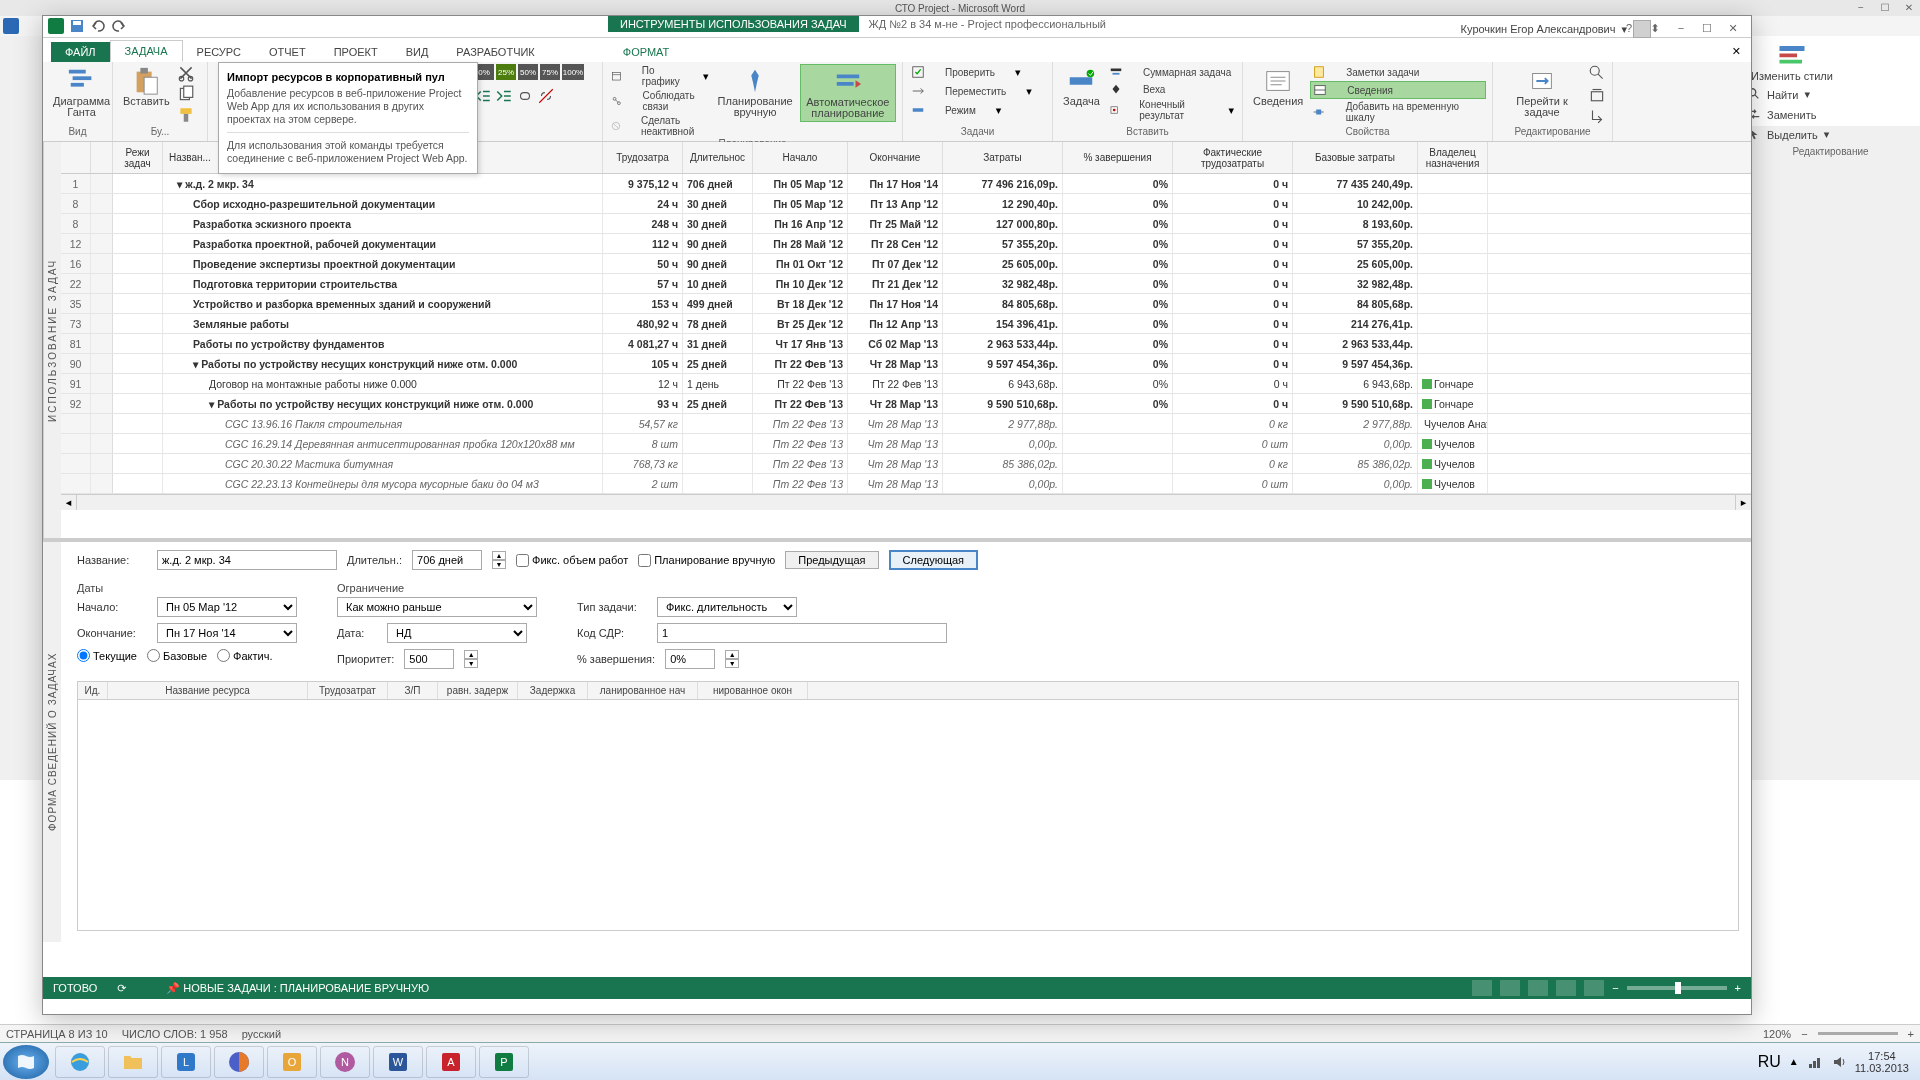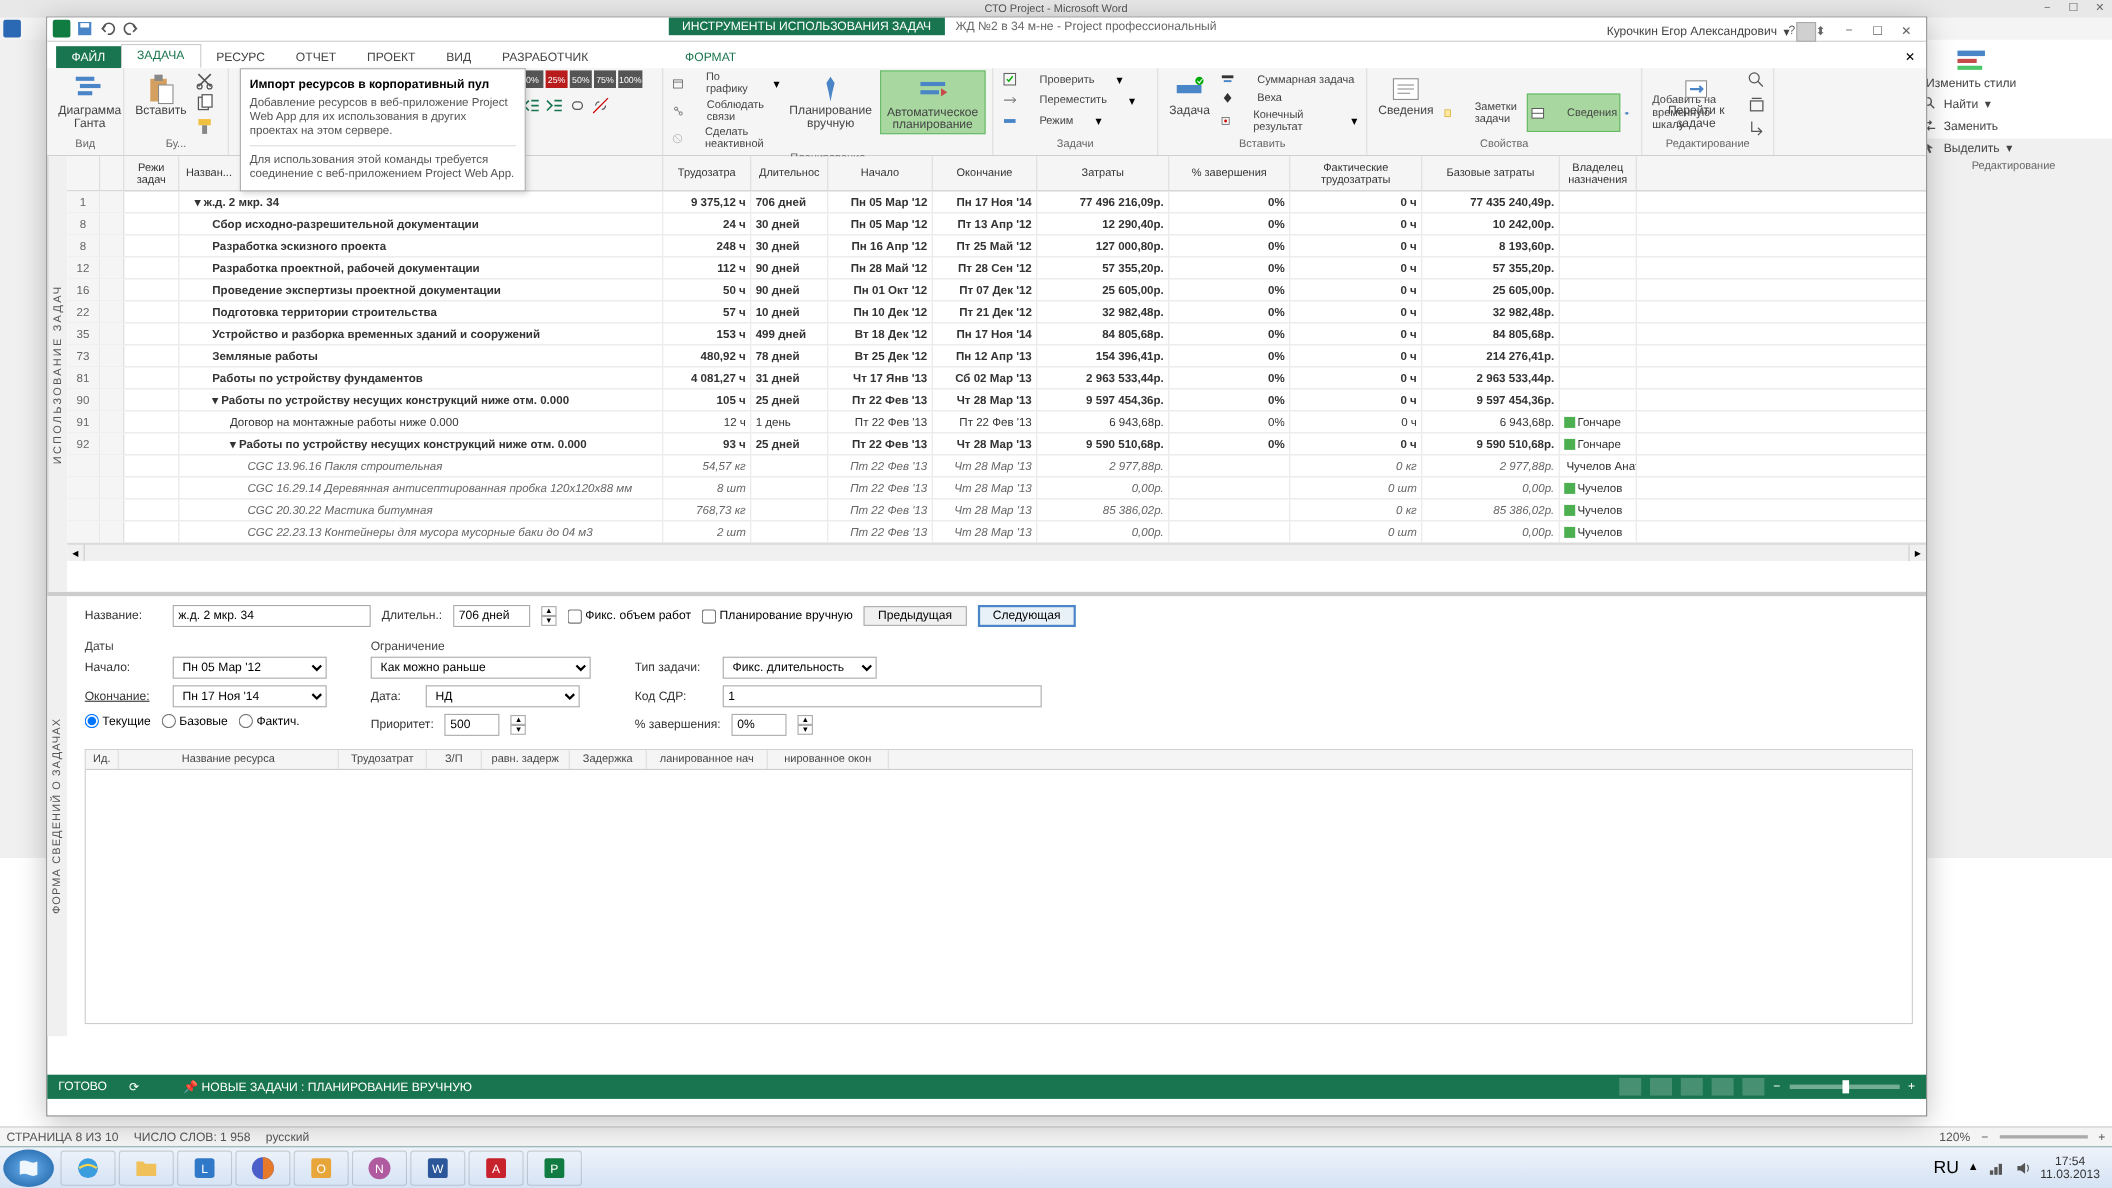--- a/index.html
+++ b/index.html
@@ -262,21 +262,21 @@
       <div class="tooltip-title">Импорт ресурсов в корпоративный пул</div>
       <div class="tooltip-body">Добавление ресурсов в веб-приложение Project Web App для их использования в других проектах на этом сервере.</div>
       <div class="tooltip-hr"></div>
       <div class="tooltip-body">Для использования этой команды требуется соединение с веб-приложением Project Web App.</div>
     </div>
 
     <div class="rgroup" style="width:135px;margin-left:260px;">
       <div class="rg-body" style="flex-direction:column;">
         <div style="display:flex;gap:2px;">
           <div style="width:20px;height:16px;background:#555;color:#fff;font-size:8px;display:flex;align-items:center;justify-content:center;">0%</div>
-          <div style="width:20px;height:16px;background:#b91c1c;color:#fff;font-size:8px;display:flex;align-items:center;justify-content:center;">25%</div>
+          <div style="width:20px;height:16px;background:#4d7c0f;color:#fff;font-size:8px;display:flex;align-items:center;justify-content:center;">25%</div>
           <div style="width:20px;height:16px;background:#555;color:#fff;font-size:8px;display:flex;align-items:center;justify-content:center;">50%</div>
           <div style="width:20px;height:16px;background:#555;color:#fff;font-size:8px;display:flex;align-items:center;justify-content:center;">75%</div>
           <div style="width:22px;height:16px;background:#555;color:#fff;font-size:8px;display:flex;align-items:center;justify-content:center;">100%</div>
         </div>
         <div style="display:flex;gap:3px;margin-top:4px;">
           <svg class="rsm" viewBox="0 0 16 16">
               <path d="M6 4 L2 8 L6 12 M8 4 H14 M8 8 H14 M8 12 H14" stroke="#19754f" fill="none" stroke-width="1.3"></path>
             </svg>
           <svg class="rsm" viewBox="0 0 16 16">
               <path d="M2 4 L6 8 L2 12 M8 4 H14 M8 8 H14 M8 12 H14" stroke="#19754f" fill="none" stroke-width="1.3"></path>
@@ -382,21 +382,21 @@
       <div class="rg-body">
         <div class="rbtn">
             <svg class="rbtn-ic" viewBox="0 0 32 32">
               <rect x="4" y="6" width="24" height="20" fill="#fff" stroke="#888"></rect>
               <line x1="8" y1="12" x2="24" y2="12" stroke="#888"></line>
               <line x1="8" y1="16" x2="24" y2="16" stroke="#888"></line>
               <line x1="8" y1="20" x2="20" y2="20" stroke="#888"></line>
             </svg>
             <span class="rbtn-lbl">Сведения</span>
           </div>
-        <div style="display:flex;flex-direction:row;gap:1px;margin-top:21px;">
+        <div style="display:flex;flex-direction:column;gap:1px;">
           <div class="rline">
               <svg width="14" height="14" viewBox="0 0 16 16">
                 <rect x="3" y="2" width="10" height="12" fill="#ffe9a0" stroke="#c90"></rect>
               </svg>
               <span class="rline-lbl">Заметки задачи</span>
             </div>
           <div class="rline" style="background:#a8d8a0;border:1px solid #6b6;">
               <svg width="14" height="14" viewBox="0 0 16 16">
                 <rect x="2" y="3" width="12" height="10" fill="#fff" stroke="#555"></rect>
                 <line x1="2" y1="8" x2="14" y2="8" stroke="#555"></line>
@@ -734,21 +734,21 @@
         <button class="fp-btn primary">Следующая</button>
       </div>
       <div style="display:flex;gap:40px;">
         <div>
           <div class="fp-section">Даты</div>
           <div class="fp-row">
               <span class="fp-lbl" style="width:70px;">Начало:</span>
               <select class="fp-sel" style="width:140px;"><option>Пн 05 Мар '12</option></select>
             </div>
           <div class="fp-row">
-              <span class="fp-lbl" style="width:70px;text-decoration:underline;">Окончание:</span>
+              <span class="fp-lbl" style="width:70px;">Окончание:</span>
               <select class="fp-sel" style="width:140px;"><option>Пн 17 Ноя '14</option></select>
             </div>
           <div class="fp-row" style="margin-top:6px;">
             <label class="fp-radio">
                 <input type="radio" name="d" checked="" style="">
                 <span>Текущие</span>
               </label>
             <label class="fp-radio">
                 <input type="radio" name="d" style="">
                 <span>Базовые</span>

